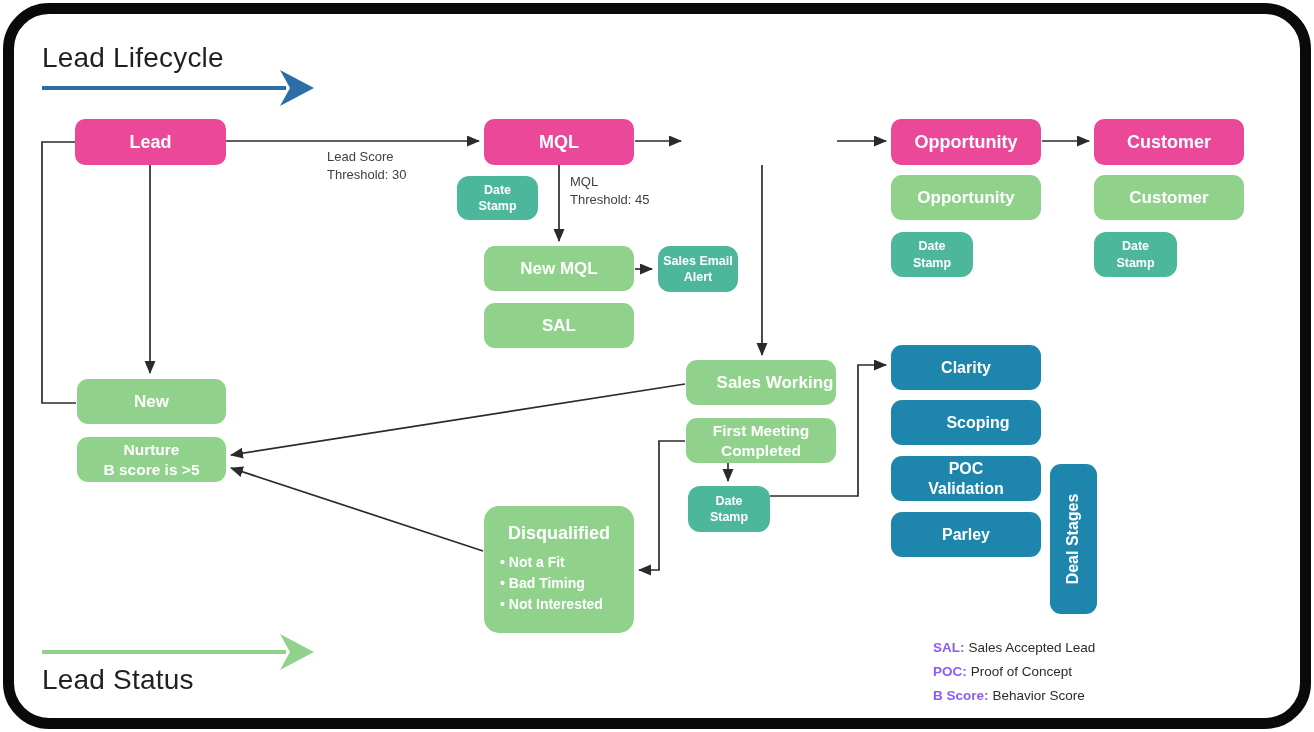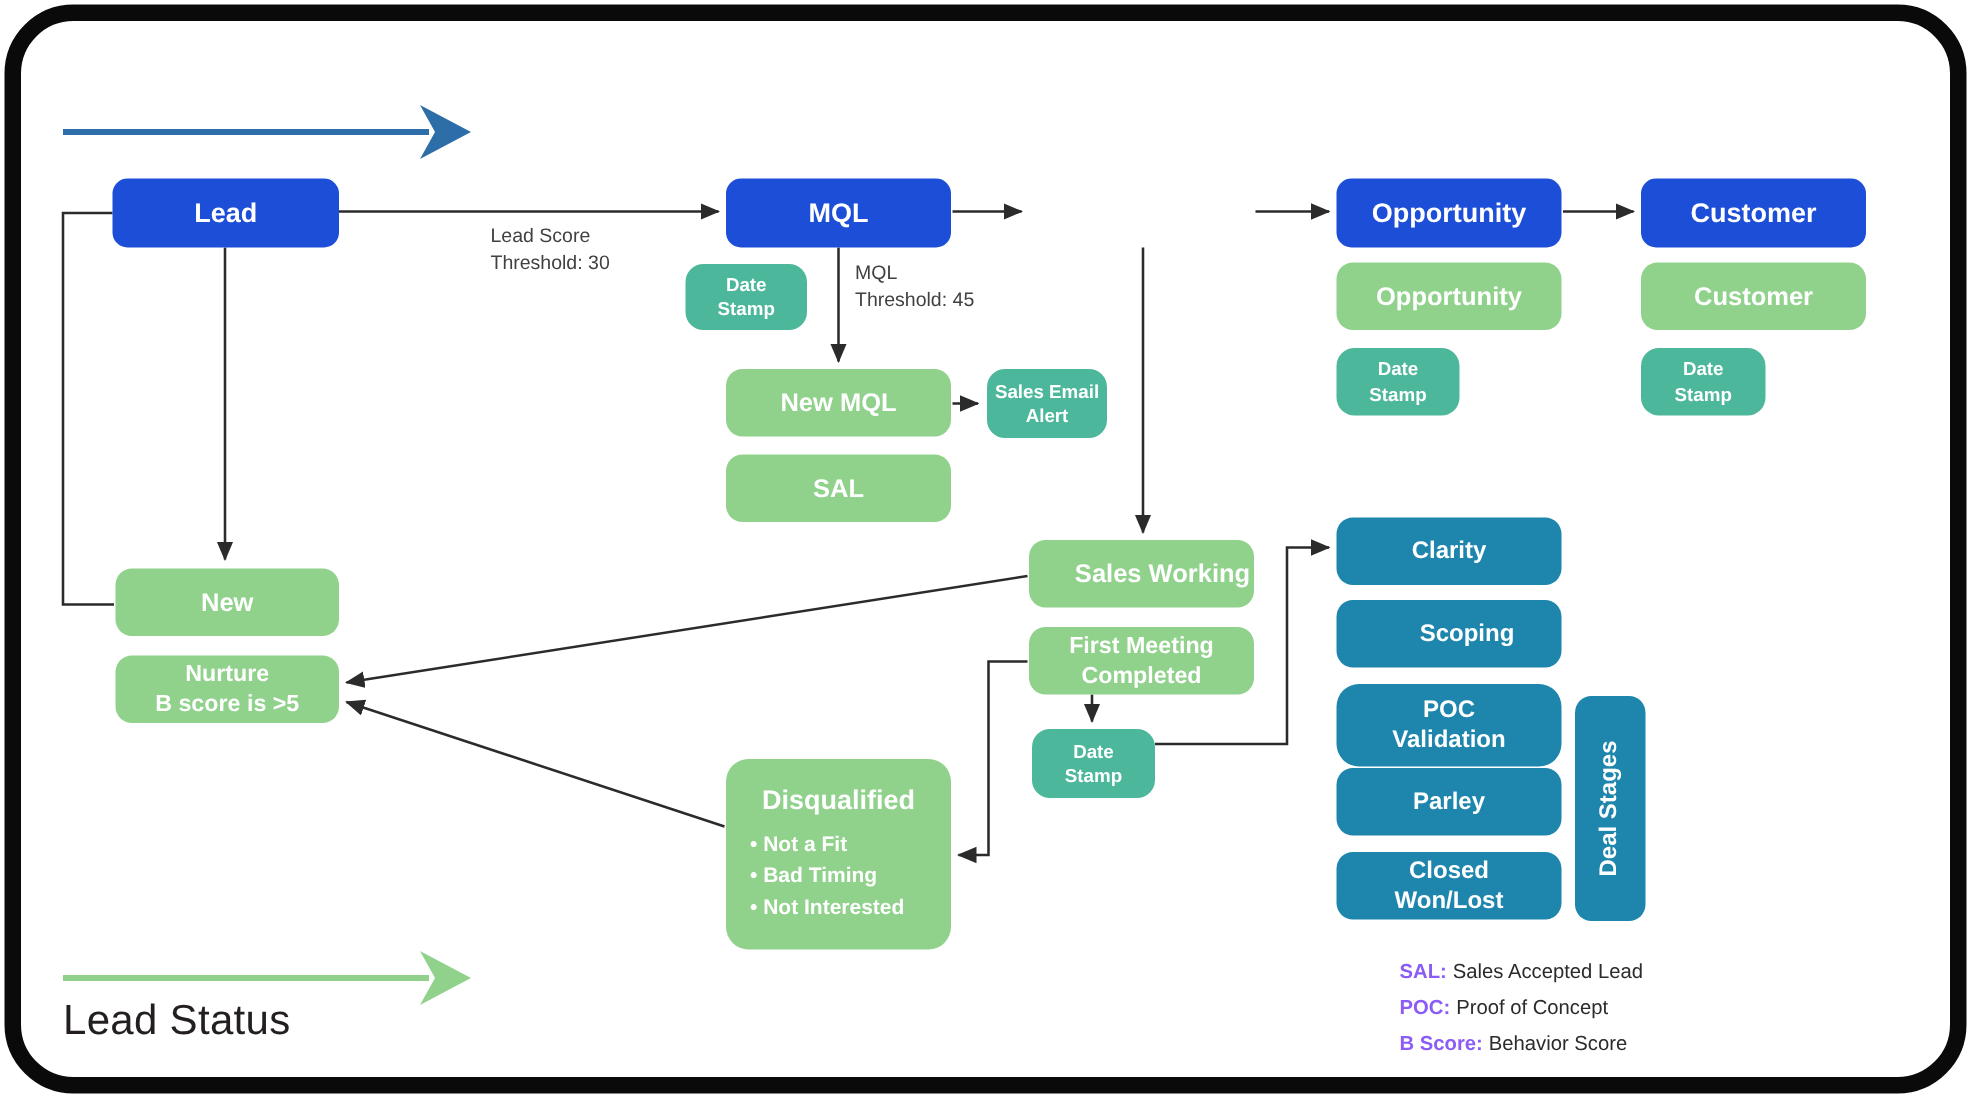--- a/index.html
+++ b/index.html
@@ -17,21 +17,21 @@
   }
   .page-footer{
     position:absolute;left:42px;top:664px;margin:0;font-size:28px;font-weight:400;
     color:#231f20;letter-spacing:.2px;z-index:2;
   }
   svg.layer{position:absolute;left:0;top:0;z-index:1;}
   .node{
     position:absolute;box-sizing:border-box;display:flex;align-items:center;justify-content:center;
     color:#ffffff;font-weight:bold;text-align:center;white-space:pre-line;z-index:2;line-height:1.25;
   }
-  .stage{background:#1d4ed8;border-radius:10px;font-size:18px;}
+  .stage{background:#ec4899;border-radius:10px;font-size:18px;}
   .status{background:#90d28c;border-radius:11px;font-size:17px;}
   .status.sm{font-size:15.5px;}
   .stamp{background:#4db79b;border-radius:12px;font-size:12.5px;line-height:1.3;}
   .deal{background:#1e86ad;border-radius:11px;font-size:16px;}
   .disq{
     background:#90d28c;border-radius:15px;flex-direction:column;align-items:flex-start;
     justify-content:flex-start;padding:16px 16px 10px 16px;
   }
   .disq .disq-title{width:100%;text-align:center;font-size:18px;margin-bottom:7px;}
   .disq .disq-bullet{font-size:14px;line-height:1.5;text-align:left;font-weight:bold;}
@@ -43,20 +43,21 @@
   .lg-row{margin-bottom:9px;white-space:nowrap;}
   .lg-row b{margin-right:4px;color:#8b5cf6;}
 </style>
 </head>
 <body>
 
 <div class="canvas">
 
   <div class="frame"></div>
 
+  <h1 class="page-title">Lead Lifecycle</h1>
   <h1 class="page-footer">Lead Status</h1>
 
   <svg class="layer" width="1314" height="732" viewBox="0 0 1314 732">
     <defs>
       <marker id="ah" markerUnits="userSpaceOnUse" markerWidth="14" markerHeight="12" refX="12" refY="5.5" orient="auto">
         <path d="M0,0 L13,5.5 L0,11 Z" fill="#2b2b2b"></path>
       </marker>
     </defs>
 
     <g>
@@ -117,25 +118,23 @@
 
   <div class="node disq" style="left:484px;top:506px;width:150px;height:127px;">
     <div class="disq-title">Disqualified</div>
     <div class="disq-bullet">• Not a Fit</div>
     <div class="disq-bullet">• Bad Timing</div>
     <div class="disq-bullet">• Not Interested</div>
   </div>
 
   <div class="node deal" style="left:891px;top:345px;width:150px;height:45px;">Clarity</div>
   <div class="node deal" style="left:891px;top:400px;width:150px;height:45px;padding-left:24px;">Scoping</div>
-  <div class="node deal" style="left:891px;top:456px;width:150px;height:55px;border-radius:15px;">POC
+  <div class="node deal" style="left:891px;top:456px;width:150px;height:45px;">POC
 Validation</div>
   <div class="node deal" style="left:891px;top:512px;width:150px;height:45px;">Parley</div>
-  <div class="node deal" style="left:891px;top:568px;width:150px;height:45px;">Closed
-Won/Lost</div>
   <div class="node deal vertical" style="left:1050px;top:464px;width:47px;height:150px;">
     <span>Deal Stages</span>
   </div>
 
   <div class="note" style="left:327px;top:148px;">Lead Score
 Threshold: 30</div>
   <div class="note" style="left:570px;top:173px;">MQL
 Threshold: 45</div>
 
   <div class="legend-col" style="left:933px;top:640px;">

